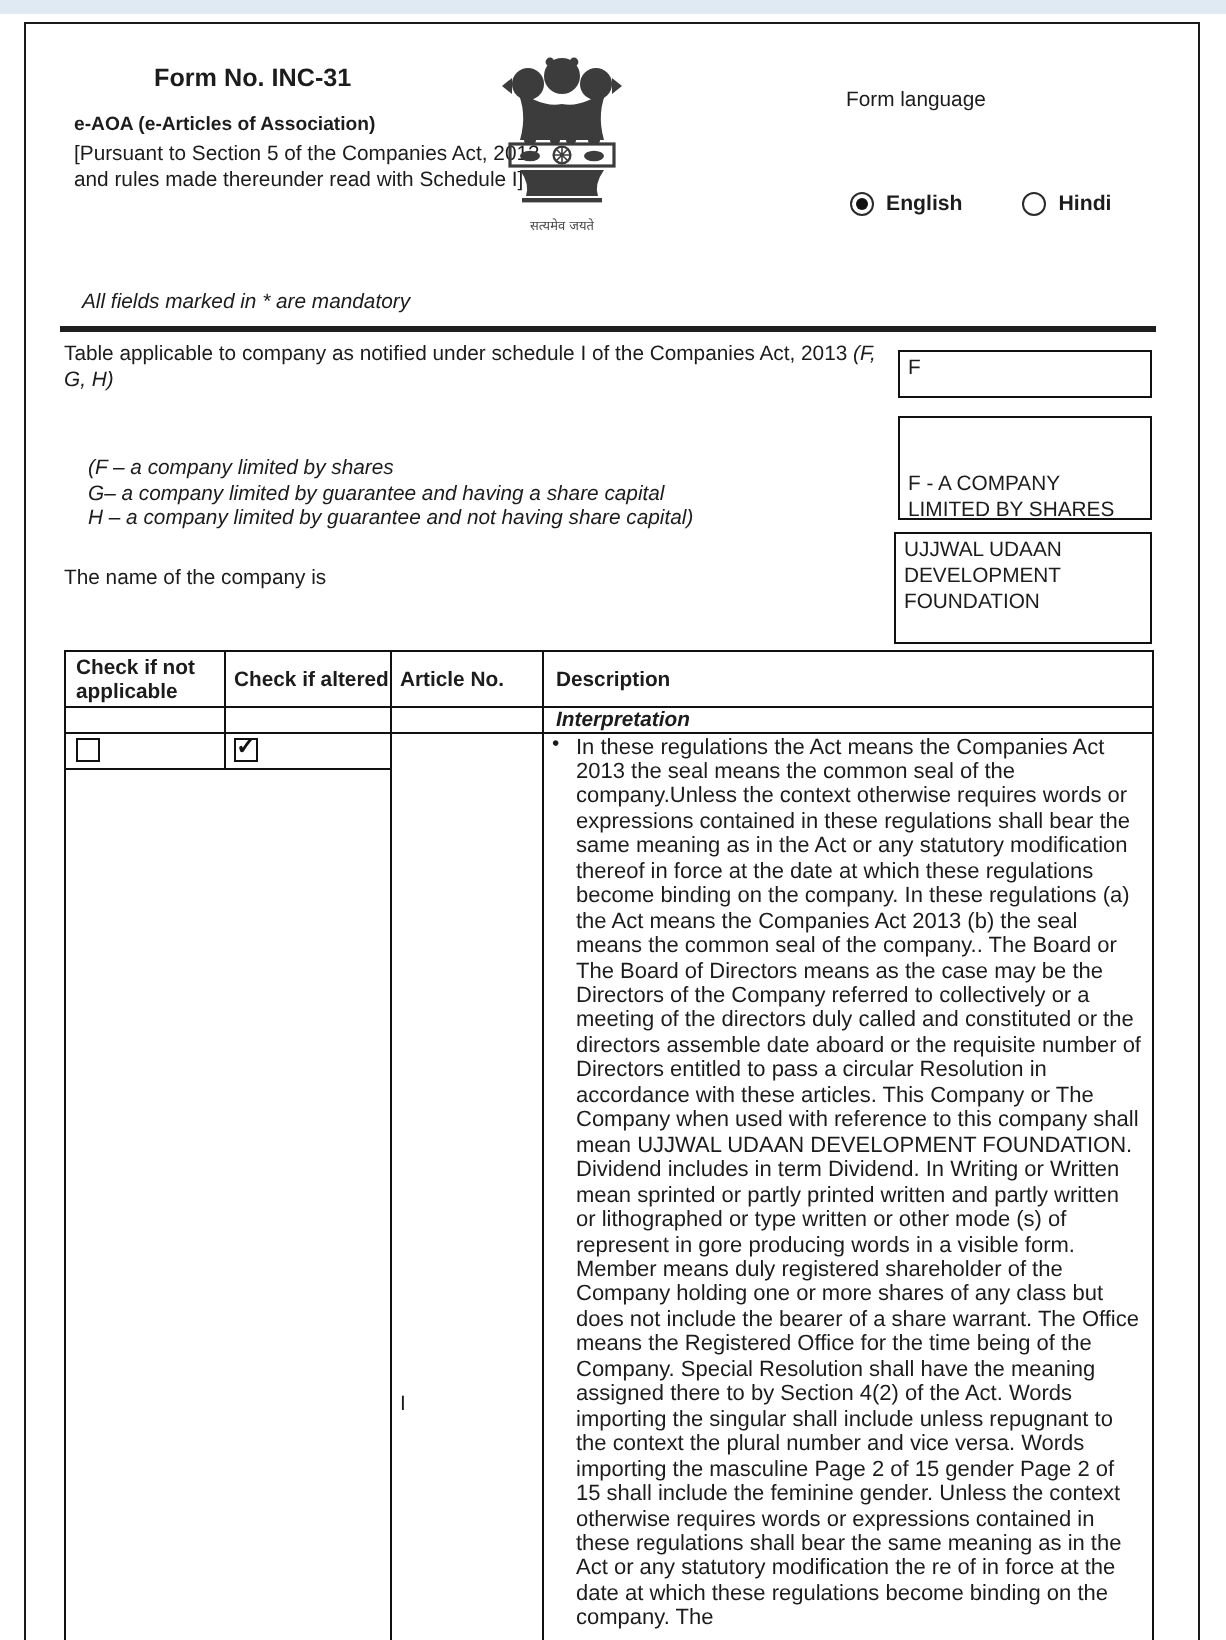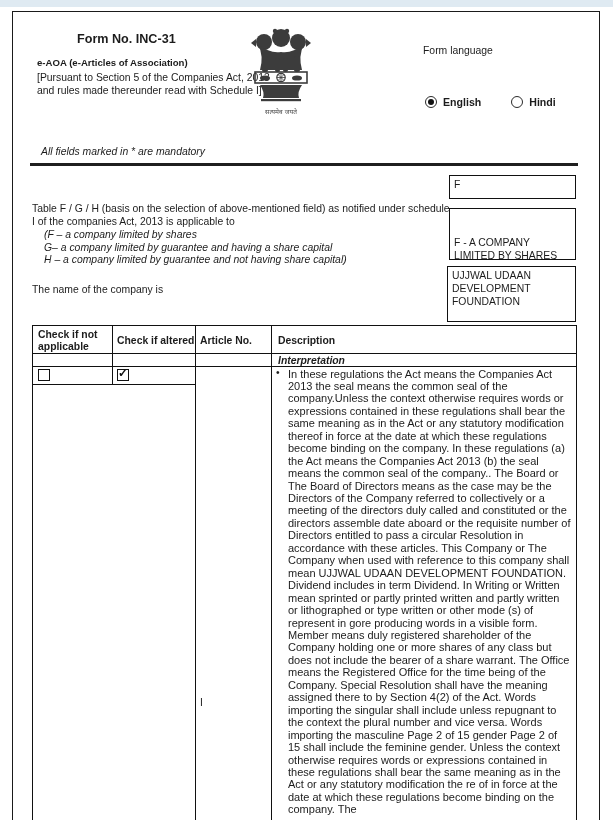--- a/index.html
+++ b/index.html
@@ -110,21 +110,24 @@
       <span class="radio-label">English</span>
     </div>
     <div class="radio-opt">
       <span class="radio"></span>
       <span class="radio-label">Hindi</span>
     </div>
   </div>
 
   <div class="abs separator"></div>
 
-  <div class="abs t q2">Table F / G / H (basis on the selection of above-mentioned field) as notified under schedule I of the companies Act, 2013 is applicable to</div>
+  <div class="abs t q1">
+    <span>Table applicable to company as notified under schedule I of the Companies Act, 2013</span>
+    <span class="i">(F, G, H)</span>
+  </div>
   <div class="abs t i q2-notes">
     <div>(F – a company limited by shares</div>
     <div>G– a company limited by guarantee and having a share capital</div>
     <div>H – a company limited by guarantee and not having share capital)</div>
   </div>
   <div class="abs t q3">The name of the company is</div>
 
   <div class="abs field field1">F</div>
   <div class="abs field field2">F - A COMPANY LIMITED BY SHARES</div>
   <div class="abs field field3">UJJWAL UDAAN DEVELOPMENT FOUNDATION</div>

